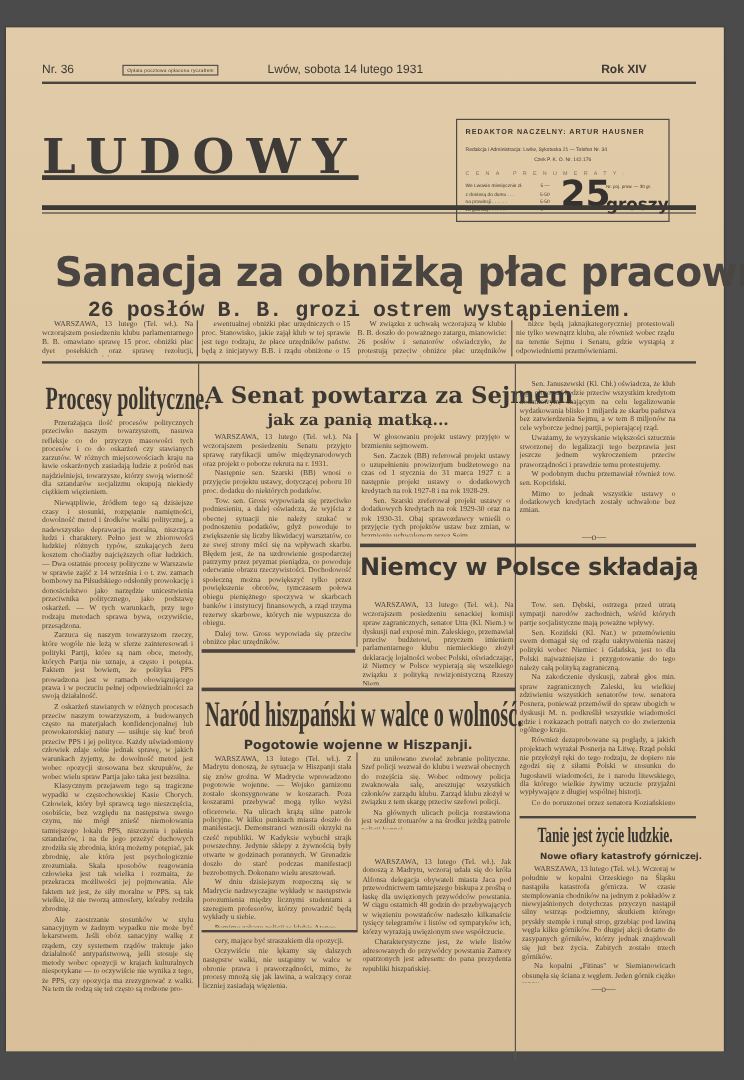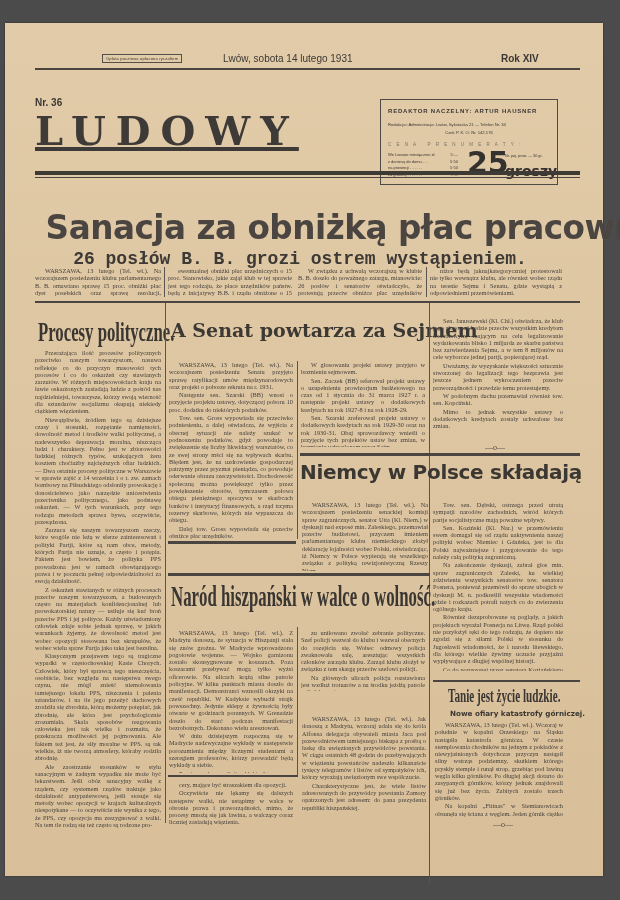--- a/index.html
+++ b/index.html
@@ -8,21 +8,21 @@
 
   .page {
     position: absolute; left: 5px; top: 23px; width: 598px; height: 853px;
     background: #dfc7a4;
     background-image: linear-gradient(180deg, #e2cba8 0%, #dcc4a0 60%, #d8bf99 100%);
     box-shadow: 0 0 2px rgba(0,0,0,.4);
   }
 
   
   .top-line { position: absolute; left: 30px; top: 30px; width: 540px; height: 14px; font-family: "Liberation Sans", sans-serif; font-size: 10px; color: #3c3835; }
-  .nr { position: absolute; left: 0; top: 0; font-weight: bold; margin-top: 44px; }
+  .nr { position: absolute; left: 0; top: 0; font-weight: normal; }
   .gov-box { position: absolute; left: 67px; top: 1px; border: 1px solid #55504a; padding: 0 3px; font-size: 4px; line-height: 7px; height: 9px; letter-spacing: .2px; }
   .dateline { position: absolute; left: 188px; top: 0; font-size: 10px; }
   .rok { position: absolute; left: 466px; top: 0; font-weight: bold; }
   .mast-rule { position: absolute; left: 30px; top: 45px; width: 545px; height: 2px; background: #4a4541; }
 
   .title1, .title2 {
     position: absolute; left: 30px; width: 335px; text-align: justify; text-align-last: justify;
     font-family: "DejaVu Serif", serif; font-weight: bold; color: #3d3a37; letter-spacing: 2px;
   }
   .title1 { top: 47px; font-size: 40px; line-height: 40px; }
@@ -138,20 +138,21 @@
     <p>Przerażająca ilość procesów politycznych przeciwko naszym towarzyszom, nasuwa refleksje co do przyczyn masowości tych procesów i co do oskarżeń czy stawianych zarzutów. W różnych miejscowościach kraju na ławie oskarżonych zasiadają ludzie z pośród nas najdzielniejsi, towarzysze, którzy swoją wierność dla sztandarów socjalizmu okupują niekiedy ciężkiem więzieniem.</p>
     <p>Niewątpliwie, źródłem tego są dzisiejsze czasy i stosunki, rozpętanie namiętności, dowolność metod i środków walki politycznej, a nadewszystko deprawacja moralna, niszcząca ludzi i charaktery. Pełno jest w zbiorowości ludzkiej różnych typów, szukających żeru kosztem choćiażby najcięższych ofiar ludzkich. — Dwa ostatnie procesy polityczne w Warszawie w sprawie zajść z 14 września i o t. zw. zamach bombowy na Piłsudskiego odsłoniły prowokację i donosicielstwo jako narzędzie unicestwienia przeciwnika politycznego, jako podstawę oskarżeń. — W tych warunkach, przy tego rodzaju metodach sprawa bywa, oczywiście, przesądzona.</p>
     <p>Zarzuca się naszym towarzyszom rzeczy, które wogóle nie leżą w sferze zainteresowań i polityki Partji, które są nam obce, metody, których Partja nie uznaje, a często i potępia. Faktem jest bowiem, że polityka PPS prowadzona jest w ramach obowiązującego prawa i w poczuciu pełnej odpowiedzialności za swoją działalność.</p>
     <p>Z oskarżeń stawianych w różnych procesach przeciw naszym towarzyszom, a budowanych często na materjałach konfidencjonalnej lub prowokatorskiej natury — usiłuje się kuć broń przeciw PPS i jej polityce. Każdy uświadomiony człowiek zdaje sobie jednak sprawę, w jakich warunkach żyjemy, że dowolność metod jest wobec opozycji stosowana bez skrupułów, że wobec wielu spraw Partja jako taka jest bezsilna.</p>
     <p>Klasycznym przejawem tego są tragiczne wypadki w częstochowskiej Kasie Chorych. Człowiek, który był sprawcą tego nieszczęścia, osobiście, bez względu na następstwa swego czynu, nie mógł znieść niemołowania tamtejszego lokalu PPS, niszczenia i palenia sztandarów, i na tle jego przeżyć duchowych zrodziła się zbrodnia, którą możemy potępiać, jak zbrodnię, ale która jest psychologicznie zrozumiała. Skala sposobów reagowania człowieka jest tak wielka i rozmaita, że przekracza możliwości jej pojmowania. Ale faktem też jest, że siły moralne w PPS. są tak wielkie, iż nie tworzą atmosfery, któraby rodziła zbrodnię.</p>
     <p>Ale zaostrzanie stosunków w stylu sanacyjnym w żadnym wypadku nie może być lekarstwem. Jeśli obóz sanacyjny walkę z rządem, czy systemem rządów traktuje jako działalność antypaństwową, jeśli stosuje się metody wobec opozycji w krajach kulturalnych niespotykane — to oczywiście nie wynika z tego, że PPS, czy opozycja ma zrezygnować z walki. Na tem tle rodzą się też często są rodzone pro-</p>
   </div>
   <div class="vrule" style="left:160px;top:280px;height:520px;"></div>
 
   <div class="h-senat">A Senat powtarza za Sejmem</div>
+  <div class="h-senat-sub">jak za panią matką...</div>
   <div class="col-text" style="left:164px;top:338px;width:124px;height:178px;">
     <p>WARSZAWA, 13 lutego (Tel. wł.). Na wczorajszem posiedzeniu Senatu przyjęto sprawę ratyfikacji umów międzynarodowych oraz projekt o poborze rekruta na r. 1931.</p>
       <p>Następnie sen. Szarski (BB) wnosi o przyjęcie projektu ustawy, dotyczącej poboru 10 proc. dodatku do niektórych podatków.</p>
       <p>Tow. sen. Gross wypowiada się przeciwko podniesieniu, a dalej oświadcza, że wyjścia z obecnej sytuacji nie należy szukać w podnoszeniu podatków, gdyż powoduje to zwiększenie się liczby likwidacyj warsztatów, co ze swej strony mści się na wpływach skarbu. Błędem jest, że na uzdrowienie gospodarczej patrzymy przez pryzmat pieniądza, co powoduje oderwanie obrazu rzeczywistości. Dochodowość społeczną można powiększyć tylko przez powiększenie obrotów, tymczasem połowa obiegu pieniężnego spoczywa w skarbcach banków i instytucyj finansowych, a rząd trzyma rezerwy skarbowe, których nie wypuszcza do obiegu.</p>
       <p>Dalej tow. Gross wypowiada się przeciw obniżce płac urzędników.</p>
   </div>
   <div class="vrule" style="left:292px;top:338px;height:178px;"></div>
   <div class="col-text" style="left:296px;top:338px;width:124px;height:86px;">
     <p>W głosowaniu projekt ustawy przyjęto w brzmieniu sejmowem.</p>
       <p>Sen. Zaczek (BB) referował projekt ustawy o uzupełnieniu prowizorjum budżetowego na czas od 1 stycznia do 31 marca 1927 r. a następnie projekt ustawy o dodatkowych kredytach na rok 1927-8 i na rok 1928-29.</p>
@@ -176,20 +177,21 @@
       <p>Sen. Koziński (Kl. Nar.) w przemówieniu swem domagał się od rządu uaktywnienia naszej polityki wobec Niemiec i Gdańska, jest to dla Polski najważniejsze i przygotowanie do tego należy całą polityką zagraniczną.</p>
       <p>Na zakończenie dyskusji, zabrał głos min. spraw zagranicznych Zaleski, ku wielkiej zdziwieniu wszystkich senatorów tow. senatora Posnera, ponieważ przemówił do spraw ubogich w dyskusji M. n. podkreślił wszystkie wiadomości gdzie i rozkazach potrafi natych co do zwierzenia ogólnego kraju.</p>
       <p>Również dezaprobowane są poglądy, a jakich projektach wyrażał Posnerja na Litwę. Rząd polski nie przyłożył ręki do tego rodzaju, że dopiero nie zgodzi się z siłami Polski w stosunku do Jugosławii wiadomości, że i narodu litewskiego, dla którego wielkie żywimy uczucie przyjaźni wypływające z długiej wspólnej historji.</p>
       <p>Co do poruszonej przez senatora Koziańskiego kwestji stosunku rządu do sprawy całej zachodniej granicy, p. minister Zaleski stwierdził, że kwestja rewizji granic nie może nawet istnieć, gdyż na tak postawione pytanie nie ma odpowiedzi.</p>
   </div>
 
   <div class="rule-thin" style="left:163px;top:518px;width:128px;height:3px;"></div>
   <div class="rule-thin" style="left:163px;top:550px;width:262px;height:3px;"></div>
 
   <div class="h-narod">Naród hiszpański w walce o wolność.</div>
+  <div class="h-narod-sub">Pogotowie wojenne w Hiszpanji.</div>
   <div class="col-text" style="left:164px;top:606px;width:124px;height:144px;">
     <p>WARSZAWA, 13 lutego (Tel. wł.). Z Madrytu donoszą, że sytuacja w Hiszpanji stała się znów groźna. W Madrycie wprowadzono pogotowie wojenne. — Wojsko garnizonu zostało skonsygnowane w koszarach. Poza koszarami przebywać mogą tylko wyżsi oficerowie. Na ulicach krążą silne patrole policyjne. W kilku punktach miasta doszło do manifestacji. Demonstranci wznosili okrzyki na cześć republiki. W Kadyksie wybuchł strajk powszechny. Jedynie sklepy z żywnością były otwarte w godzinach porannych. W Grenadzie doszło do starć podczas manifestacji bezrobotnych. Dokonano wielu aresztowań.</p>
       <p>W dniu dzisiejszym rozpoczną się w Madrycie nadzwyczajne wykłady w następstwie porozumienia między licznymi studentami a szeregiem profesorów, którzy prowadzić będą wykłady u siebie.</p>
       <p>Pomimo zakazu policji w klubie Ateneo</p>
   </div>
   <div class="vrule" style="left:292px;top:604px;height:148px;"></div>
   <div class="col-text" style="left:296px;top:606px;width:124px;height:62px;">
     <p>zu uniłowano zwołać zebranie polityczne. Szef policji wezwał do klubu i wezwał obecnych do rozejścia się. Wobec odmowy policja zwaknowała salę, aresztując wszystkich członków zarządu klubu. Zarząd klubu złożył w związku z tem skargę przeciw szefowi policji.</p>
       <p>Na głównych ulicach policja rozstawiona jest wzdłuż trotuarów a na środku jeżdżą patrole policji konnej.</p>
   </div>

